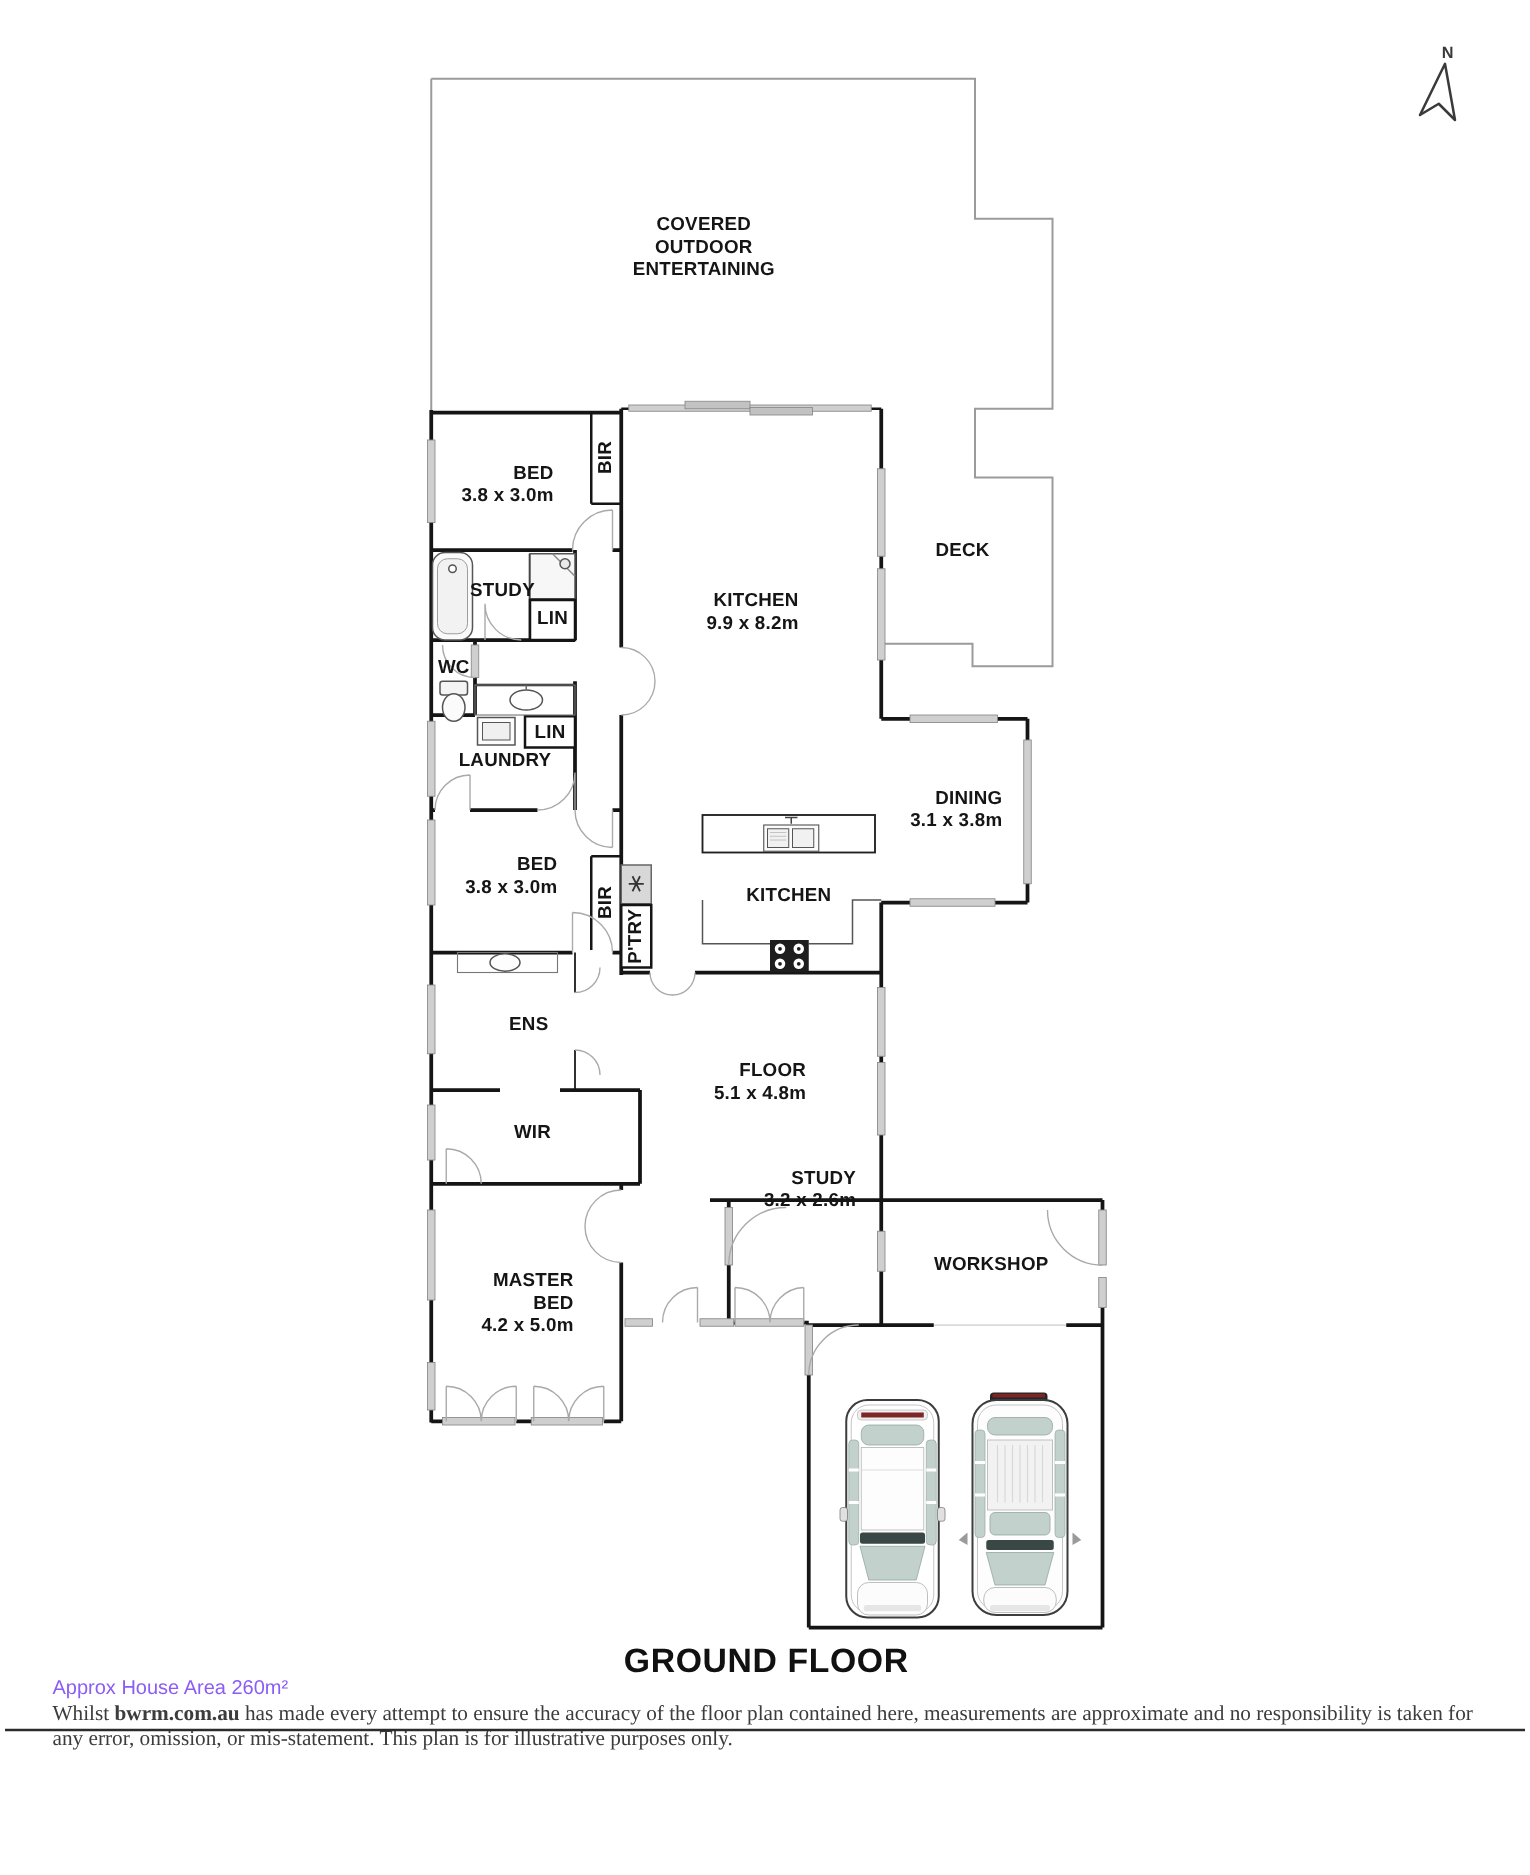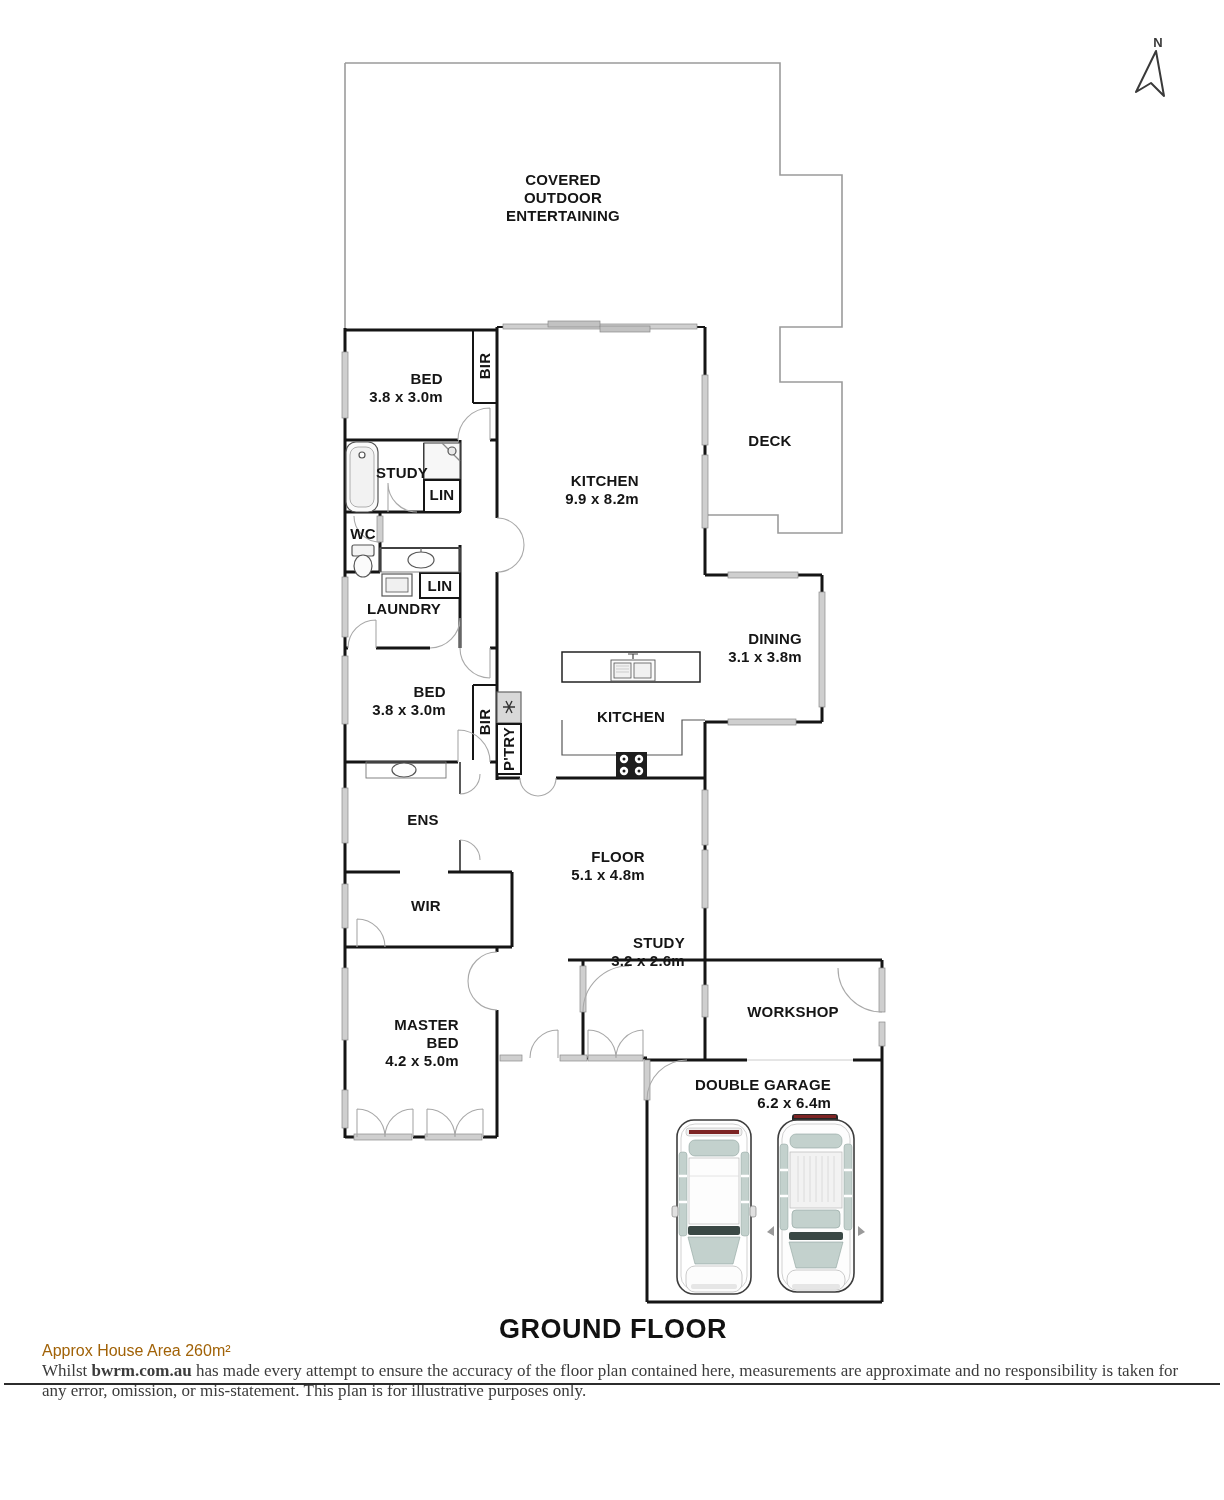--- a/index.html
+++ b/index.html
@@ -5,21 +5,21 @@
   html,body{margin:0;padding:0;background:#fff;}
   #stage{position:relative;width:1224px;height:1500px;background:#fff;overflow:hidden;
          font-family:"Liberation Sans", sans-serif;}
   svg{position:absolute;left:0;top:0;}
   .lbl{position:absolute;transform:translate(-50%,-50%);font-weight:bold;font-size:15px;
        line-height:18px;color:#151515;text-align:center;letter-spacing:.2px;white-space:pre-line;}
   .lbl span{display:block;text-align:right;}
   .rot{transform:translate(-50%,-50%) rotate(-90deg);}
   .compass-n{position:absolute;transform:translate(-50%,-50%);font-size:13px;font-weight:bold;color:#3a3a3a;}
   .title{position:absolute;transform:translate(-50%,-50%);font-size:27px;font-weight:bold;color:#111;letter-spacing:.5px;text-align:right;}
-  .area{position:absolute;left:42px;top:1342px;font-size:16px;color:#a16207;}
+  .area{position:absolute;left:42px;top:1342px;font-size:16px;color:#8b5cf6;}
   .disclaimer{position:absolute;left:42px;top:1361px;font-size:17px;color:#3c3c3c;width:1160px;font-family:Liberation Serif, serif;}
   .disclaimer b{font-weight:bold;}
   .divider{position:absolute;left:4px;top:1383px;width:1216px;height:2px;background:#2c2c2c;}
 </style>
 </head>
 <body>
 
 <div id="stage">
 
   <svg width="1224" height="1500" viewBox="0 0 1224 1500">
@@ -241,23 +241,20 @@
     <span>FLOOR</span><span>5.1 x 4.8m</span>
   </div>
   <div class="lbl" style="left:422px;top:1043px">
     <span>MASTER
 BED</span><span>4.2 x 5.0m</span>
   </div>
   <div class="lbl" style="left:648px;top:952px">
     <span>STUDY</span><span>3.2 x 2.6m</span>
   </div>
   <div class="lbl" style="left:793px;top:1012px">WORKSHOP</div>
-  <div class="lbl" style="left:763px;top:1094px">
-    <span>DOUBLE GARAGE</span><span>6.2 x 6.4m</span>
-  </div>
 
   <div class="compass-n" style="left:1158px;top:42px">N</div>
 
   <div class="title" style="left:613px;top:1329px">GROUND FLOOR</div>
   <div class="area">Approx House Area 260m²</div>
   <div class="disclaimer"><span>Whilst </span><b>bwrm.com.au</b><span> has made every attempt to ensure the accuracy of the floor plan contained here, measurements are approximate and no responsibility is taken for any error, omission, or mis-statement. This plan is for illustrative purposes only.</span></div>
   <div class="divider"></div>
 
 </div>
 

